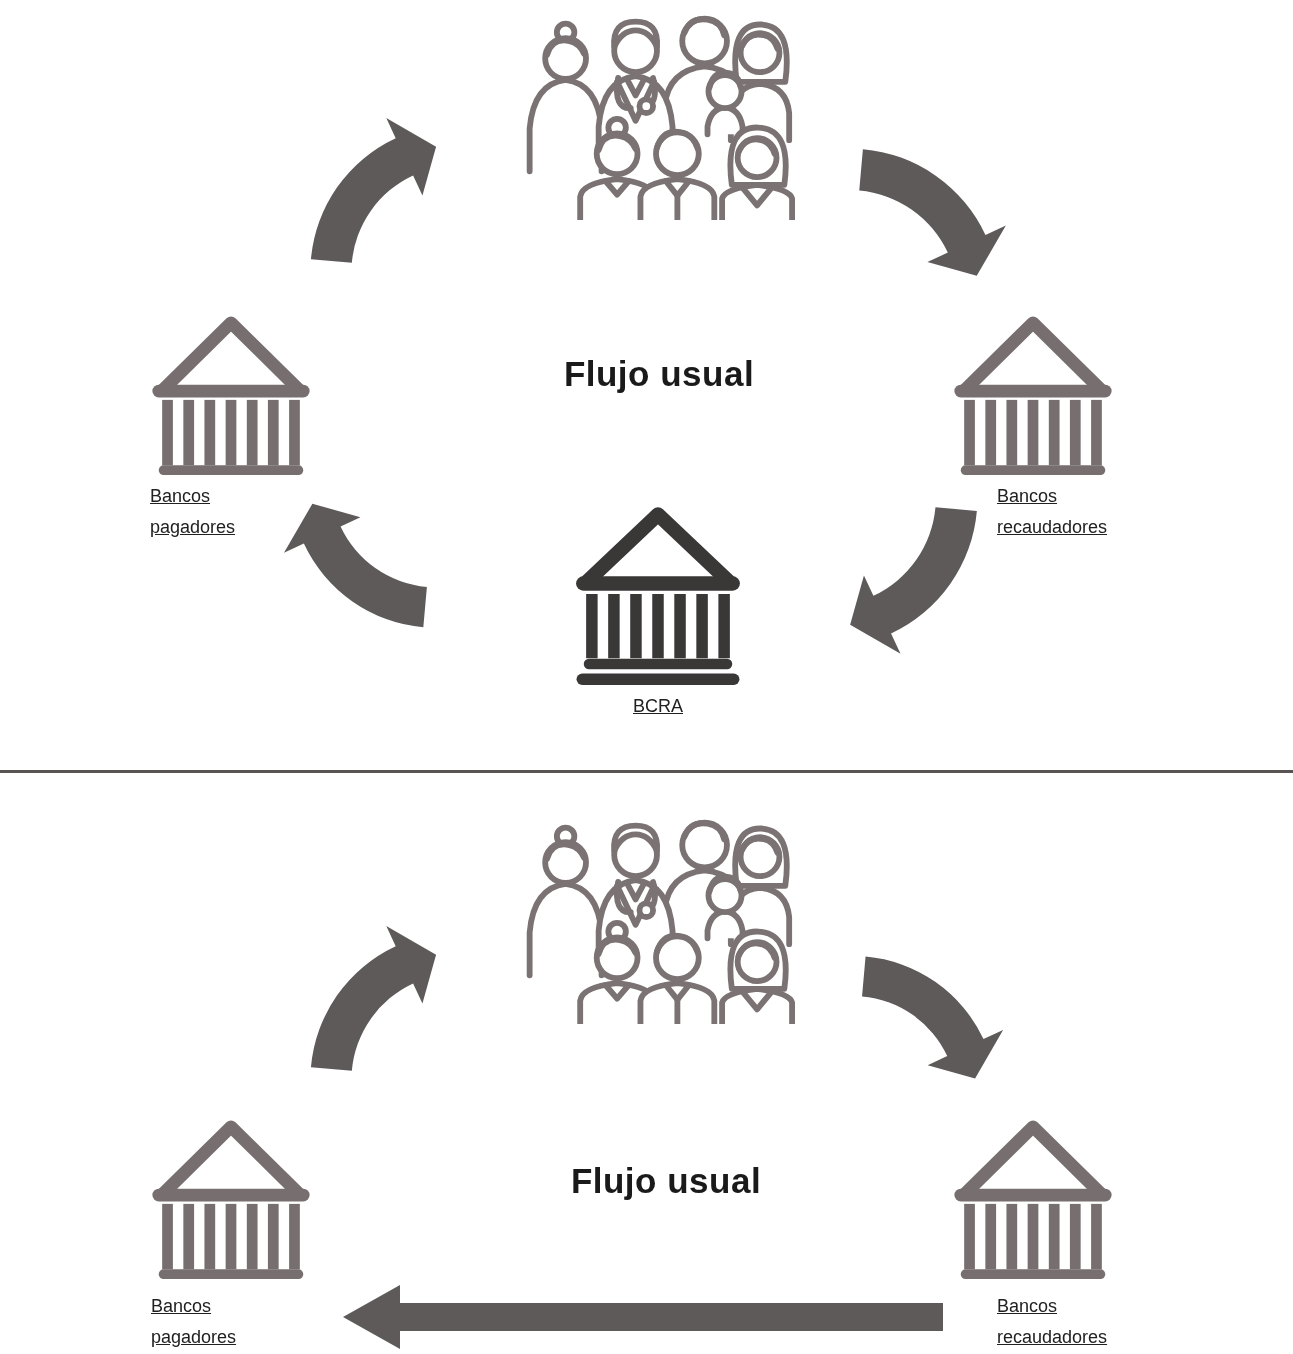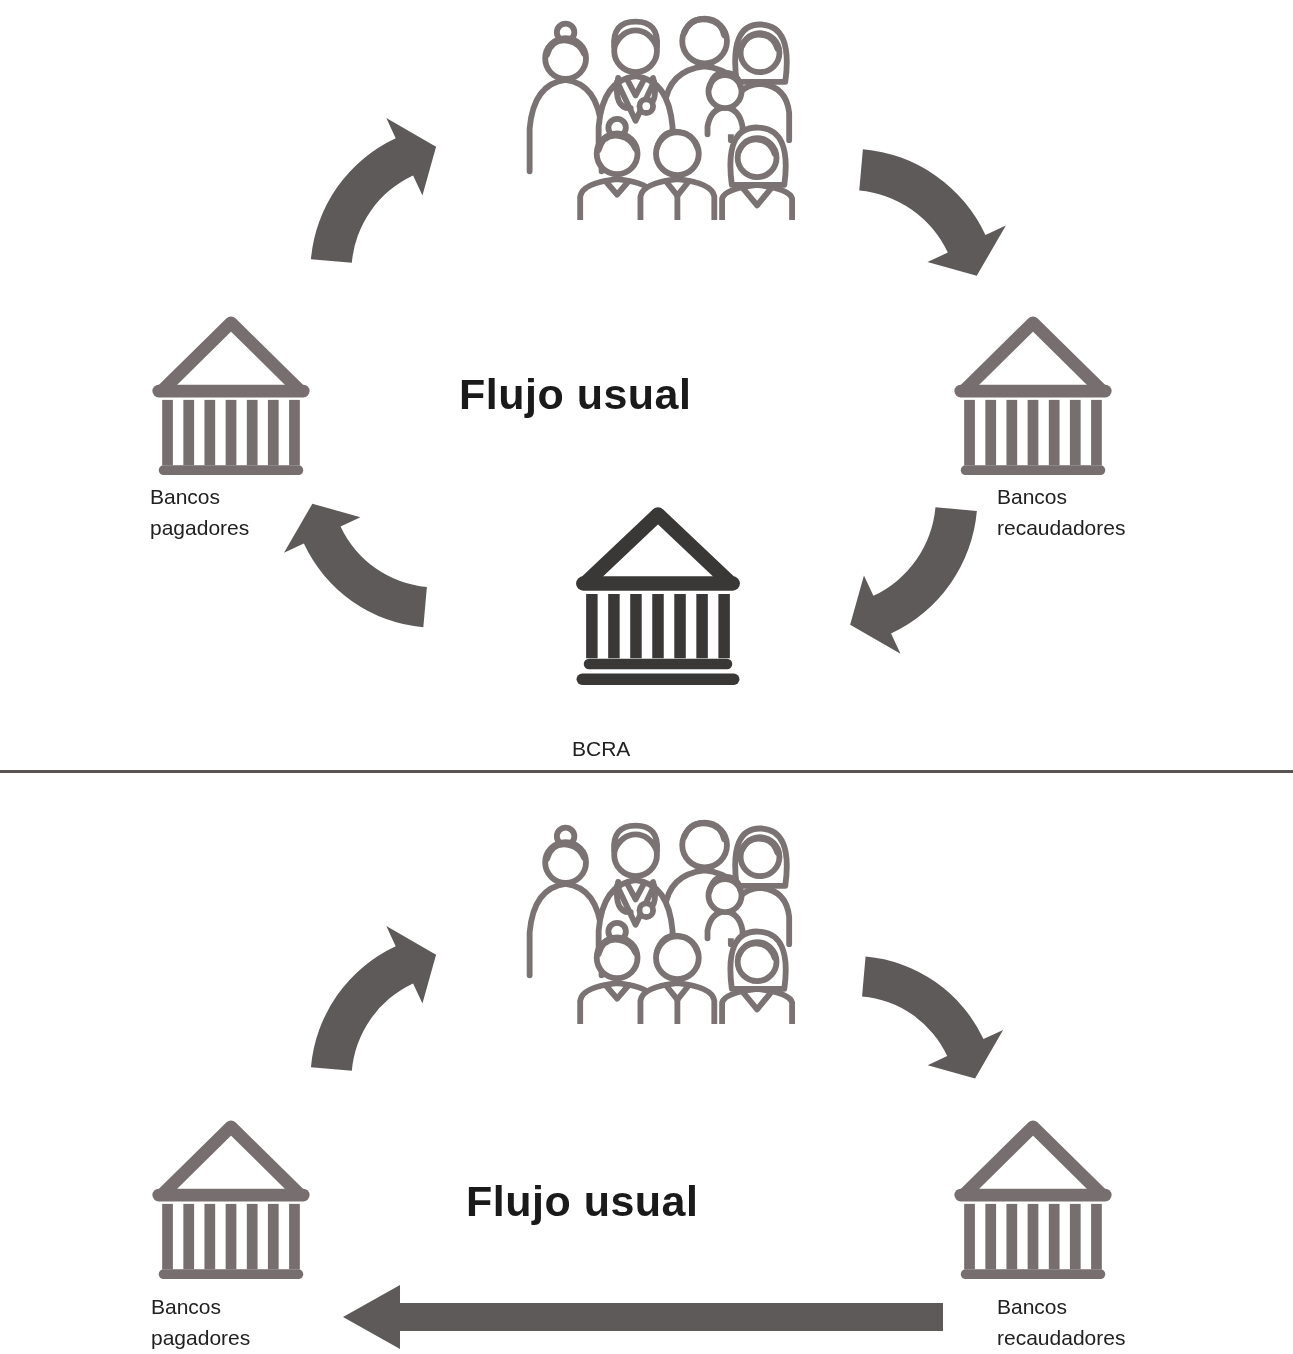--- a/index.html
+++ b/index.html
@@ -1,22 +1,22 @@
 <!DOCTYPE html>
 <html style="--background: #ffffff; --arrow: #5e5a5a; --bank: #776f6f; --bcra: #3a3737; --people: #7b7373; --text: #212121; --title: #1a1a1a; --divider: #595353;"><head>
 <meta charset="utf-8">
 <style>
   html,body{margin:0;padding:0;background:#fff;}
   .canvas{position:relative;width:1293px;height:1354px;background:var(--background,#fff);
           font-family:"Liberation Sans","DejaVu Sans",sans-serif;overflow:hidden;}
   .abs{position:absolute;}
-  .flow-title{font-size:43px;font-weight:bold;color:var(--title,#1a1a1a);
-              width:400px;text-align:left;line-height:1.1;letter-spacing:0.5px;margin-top:16px;}
-  .node-label{font-size:21px;line-height:31px;color:var(--text,#212121);}
-  .node-label.centered{text-align:left;margin-top:42px;}
+  .flow-title{font-size:35px;font-weight:bold;color:var(--title,#1a1a1a);
+              width:400px;text-align:center;line-height:1.1;letter-spacing:0.5px;}
+  .node-label{font-size:18px;line-height:31px;color:var(--text,#212121);text-decoration:underline;}
+  .node-label.centered{text-align:center;}
   .divider{left:0;width:1293px;height:3px;background:var(--divider,#595353);}
   
   .arrfill{fill:var(--arrow,#5e5a5a);stroke:none;}
   .bankg{stroke:var(--bank,#776f6f);fill:none;}
   .bcrag{stroke:var(--bcra,#3a3737);fill:none;}
   .sw13{stroke-width:13;stroke-linecap:round;stroke-linejoin:round;}
   .sw15{stroke-width:15;stroke-linecap:round;stroke-linejoin:round;}
   .col11{stroke-width:11;stroke-linecap:butt;}
   .col12{stroke-width:12;stroke-linecap:butt;}
   .base10{stroke-width:10;stroke-linecap:round;}

